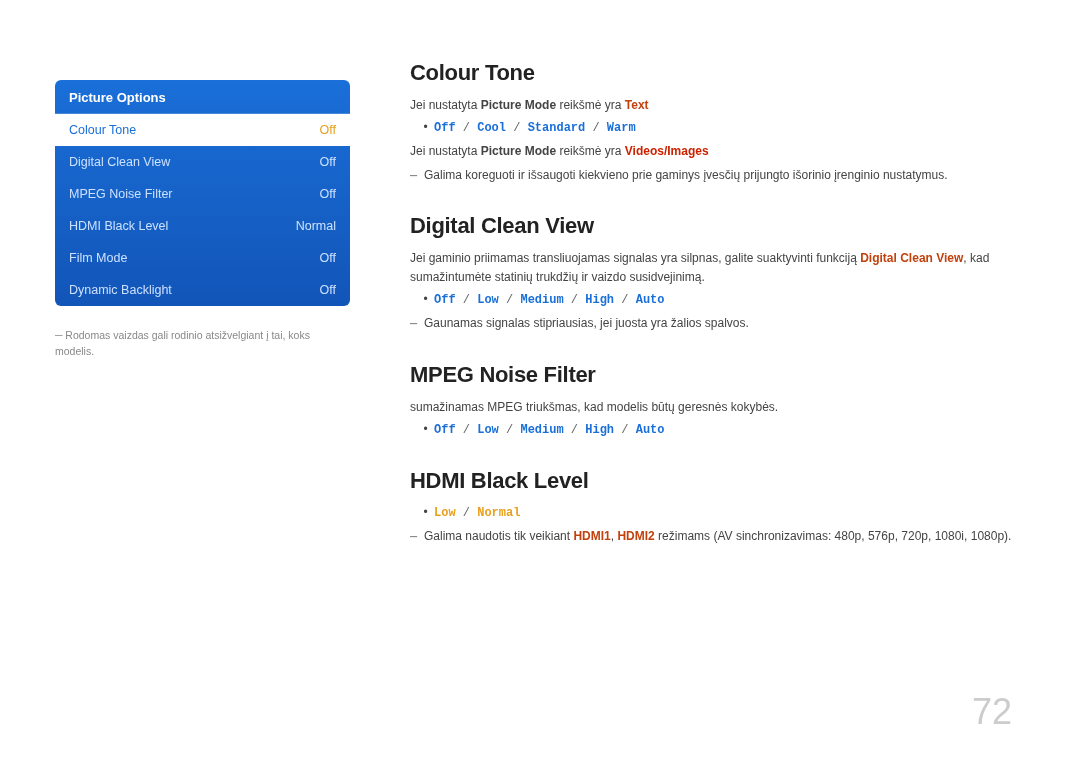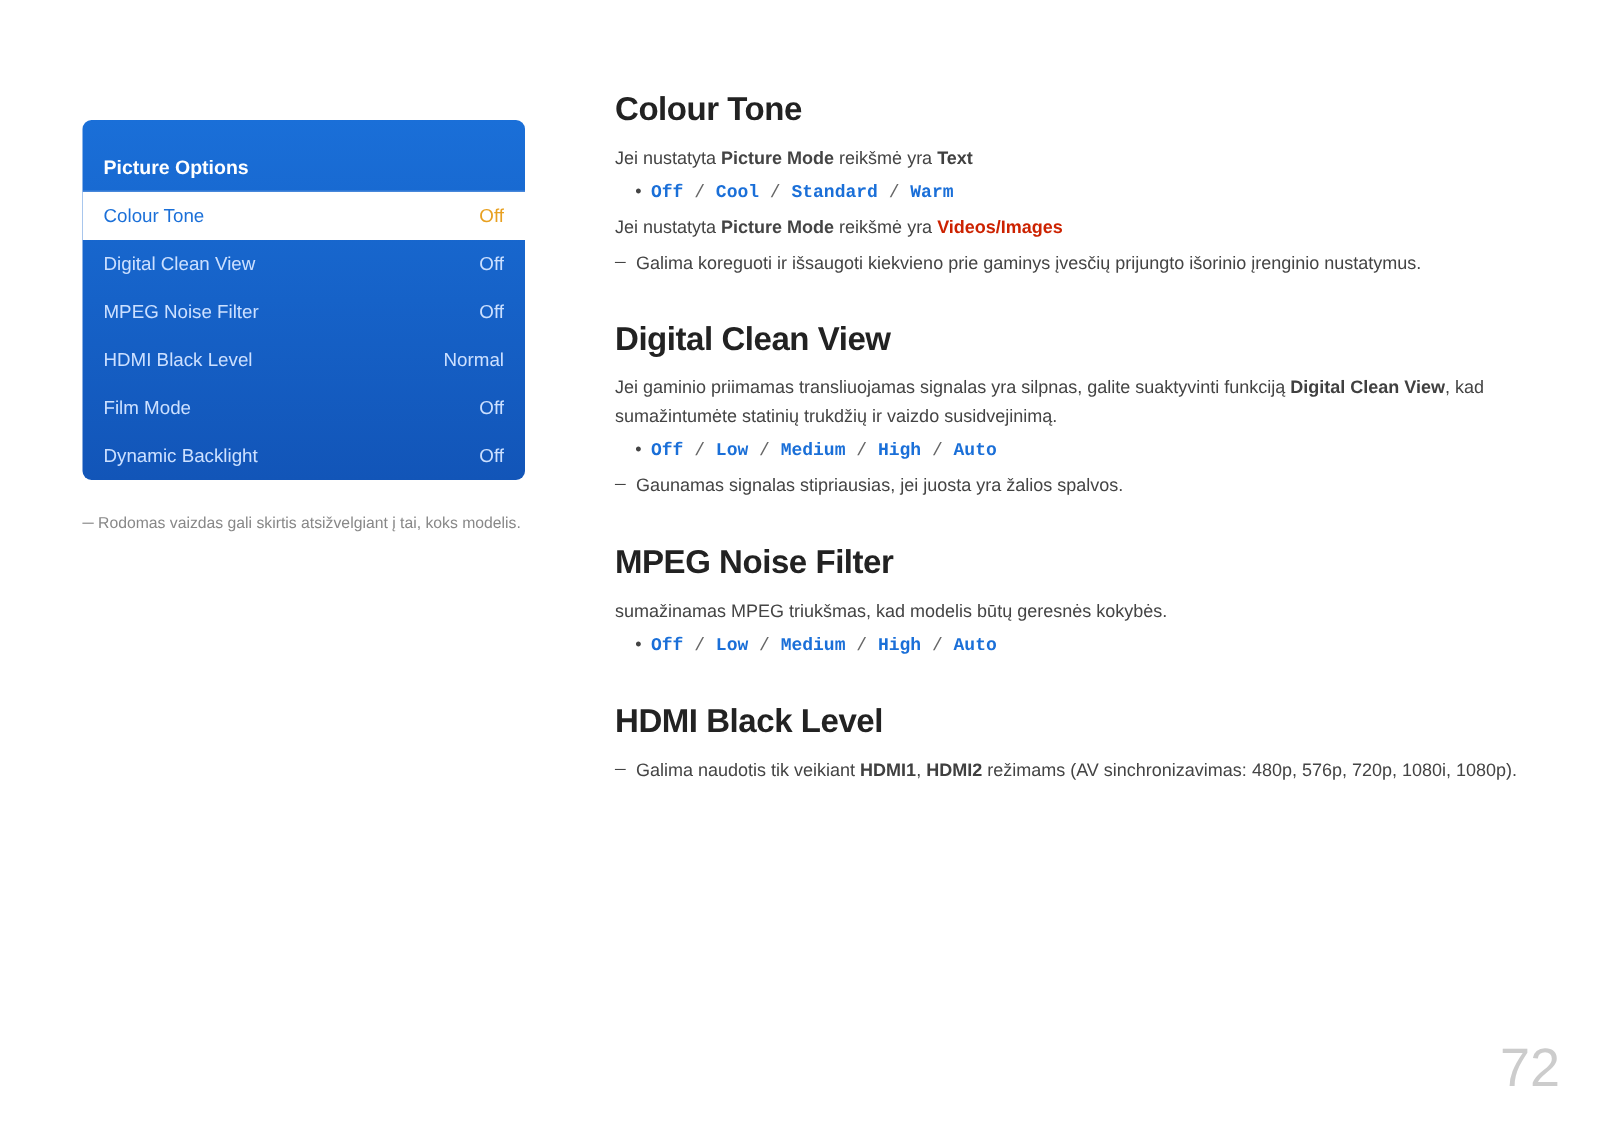--- a/index.html
+++ b/index.html
@@ -11,21 +11,21 @@
       font-family: 'Arial', sans-serif;
       font-size: 13px;
       color: #333;
       overflow: hidden;
       position: relative;
     }
 
     .page-number {
       position: absolute;
       bottom: 30px;
-      right: 40px;
+      right: 68px;
       font-size: 36px;
       color: #ccc;
       font-weight: 300;
     }
 
     
     .left-panel {
       position: absolute;
       top: 80px;
       left: 55px;
@@ -36,21 +36,21 @@
       background: linear-gradient(180deg, #1a6fd8 0%, #1255b8 100%);
       border-radius: 6px;
       padding: 0;
       overflow: hidden;
     }
 
     .picture-options-title {
       color: #fff;
       font-size: 13px;
       font-weight: bold;
-      padding: 24px 14px 8px 14px;
+      padding: 10px 14px 8px 14px;
       border-bottom: 1px solid rgba(255,255,255,0.2);
     }
 
     .menu-item {
       display: flex;
       justify-content: space-between;
       align-items: center;
       padding: 9px 14px;
       color: #cce0ff;
       font-size: 12.5px;
@@ -157,21 +157,21 @@
       content: '─';
       position: absolute;
       left: 0;
       color: #444;
       font-size: 10px;
       top: 2px;
     }
 
     
     .bold { font-weight: bold; }
-    .blue { color: #404040; font-weight: bold; }
+    .blue { color: #c2410c; font-weight: bold; }
     .red { color: #cc2200; font-weight: bold; }
 
     
     .inline-highlight-blue { color: #1a6fd8; font-weight: bold; }
     .inline-highlight-orange { color: #e8a020; font-weight: bold; }
     .inline-slash { color: #666; }
   </style>
 </head>
 <body>
 
@@ -196,21 +196,21 @@
     </div>
     <div class="menu-item">
       <span class="item-label">Film Mode</span>
       <span class="item-value">Off</span>
     </div>
     <div class="menu-item">
       <span class="item-label">Dynamic Backlight</span>
       <span class="item-value">Off</span>
     </div>
   </div>
-  <div class="footnote">Rodomas vaizdas gali skirtis atsižvelgiant į tai, koks modelis.</div>
+  <div class="footnote">Rodomas vaizdas gali rodinio atsižvelgiant į tai, koks modelis.</div>
 </div>
 
 <div class="right-content">
 
   <div class="section">
     <div class="section-title">Colour Tone</div>
     <div class="section-body">
       <p>
         Jei nustatyta <span class="bold">Picture Mode</span> reikšmė yra <span class="bold blue">Text</span>
       </p>
@@ -253,20 +253,25 @@
         <li class="bullet-item">
           <span class="inline-highlight-blue">Off</span><span class="inline-slash"> / </span><span class="inline-highlight-blue">Low</span><span class="inline-slash"> / </span><span class="inline-highlight-blue">Medium</span><span class="inline-slash"> / </span><span class="inline-highlight-blue">High</span><span class="inline-slash"> / </span><span class="inline-highlight-blue">Auto</span>
         </li>
       </ul>
     </div>
   </div>
 
   <div class="section">
     <div class="section-title">HDMI Black Level</div>
     <div class="section-body">
+      <ul class="bullet-list">
+        <li class="bullet-item">
+          <span class="inline-highlight-orange">Low</span><span class="inline-slash"> / </span><span class="inline-highlight-orange">Normal</span>
+        </li>
+      </ul>
       <div class="dash-item">
         Galima naudotis tik veikiant <span class="bold blue">HDMI1</span>, <span class="bold blue">HDMI2</span> režimams (AV sinchronizavimas: 480p, 576p, 720p, 1080i, 1080p).
       </div>
     </div>
   </div>
 
 </div>
 
 <div class="page-number">72</div>
 

